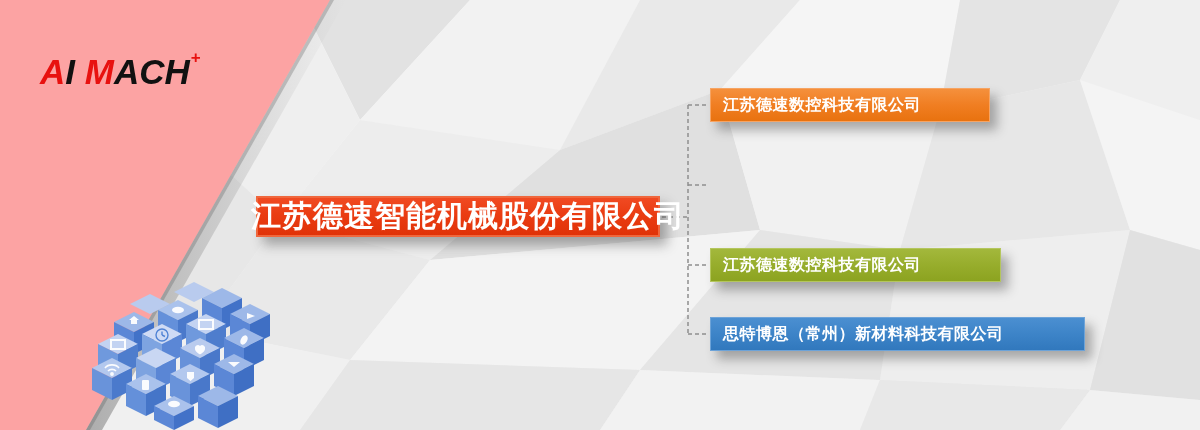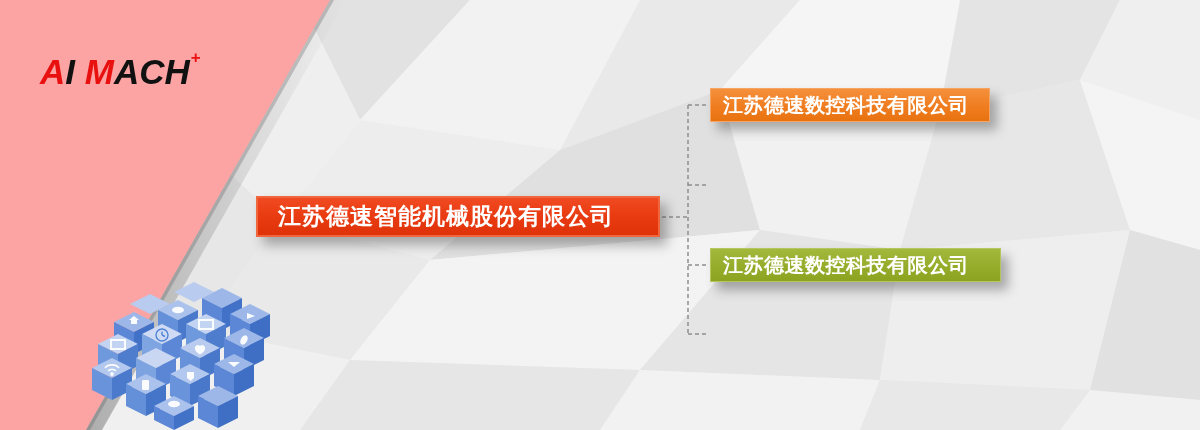--- a/index.html
+++ b/index.html
@@ -83,30 +83,31 @@
     white-space: nowrap;
     box-shadow: 7px 8px 11px rgba(60,60,60,0.40);
     font-family: "Liberation Sans", "DejaVu Sans", sans-serif;
   }
 
   .node-root {
     left: 256px;
     top: 196px;
     width: 404px;
     height: 41px;
-    font-size: 23px;
+    font-size: 30px;
     padding-left: 20px;
     letter-spacing: 1px;
     background: linear-gradient(180deg,#f04a22 0%, #ea3c12 45%, #e03208 100%);
     border: 2px solid #f0673d;
+    justify-content: center;
   }
 
   .node-sub {
     height: 34px;
-    font-size: 20px;
+    font-size: 16px;
     padding-left: 12px;
     letter-spacing: 0.5px;
   }
 
   .node-1 {
     left: 710px; top: 88px; width: 280px;
     background: linear-gradient(180deg,#f5903c 0%, #f07e22 50%, #e8720f 100%);
     border: 1px solid #f6a463;
   }
   .node-2 {
@@ -218,20 +219,23 @@
   <div class="node node-root">
     <span>江苏德速智能机械股份有限公司</span>
   </div>
 
   <div class="node node-sub node-1">
     <span>江苏德速数控科技有限公司</span>
   </div>
   <div class="node node-sub node-3">
     <span>江苏德速数控科技有限公司</span>
   </div>
+  <div class="node node-sub node-4">
+    <span>思特博恩（常州）新材料科技有限公司</span>
+  </div>
 
   <svg class="cubes" viewBox="0 0 185 148">
     <defs>
       <g id="cubeShape">
         <polygon points="0,0 17,-9 34,0 17,9"></polygon>
       </g>
     </defs>
     <g>
 
       <g fill="#b9cbee">

